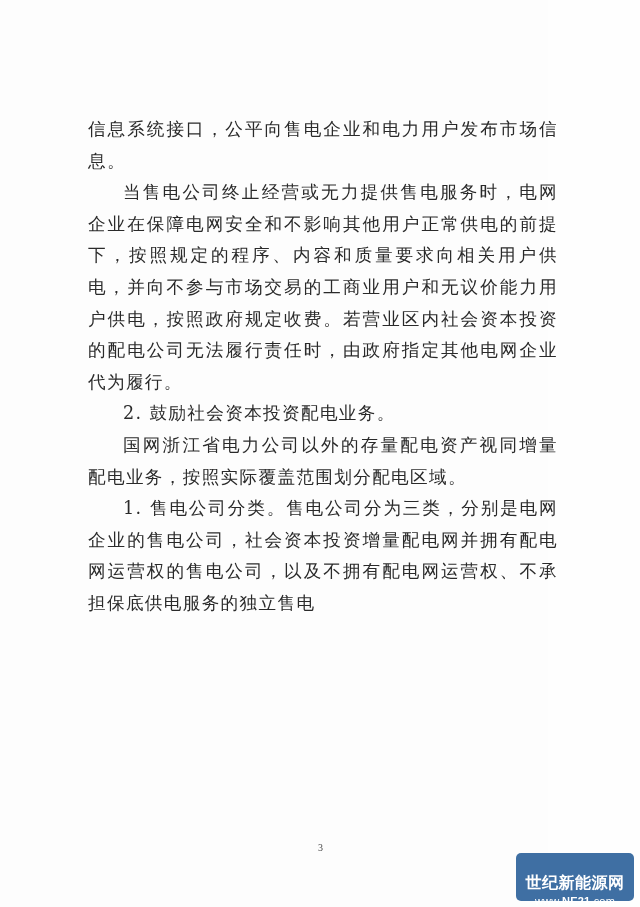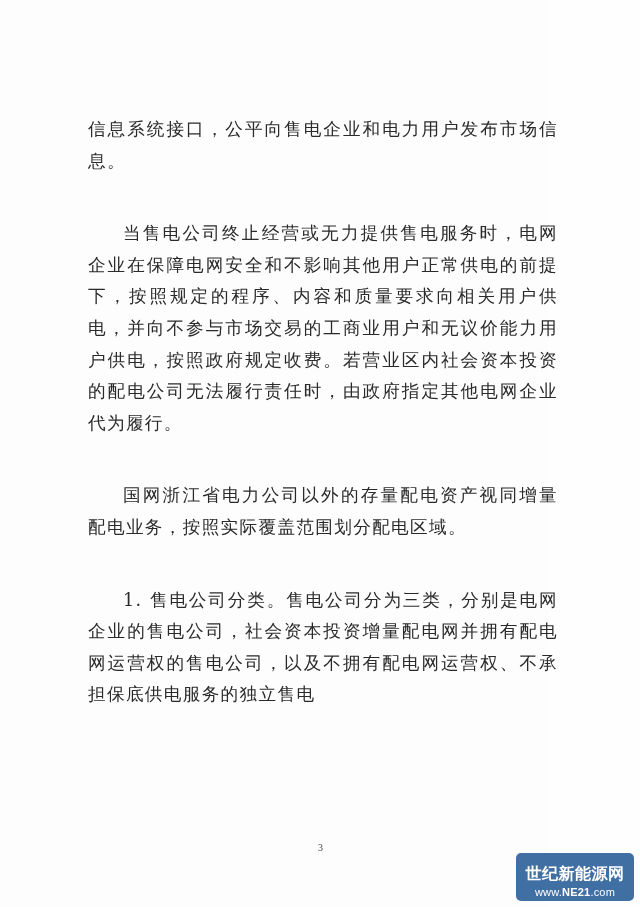--- a/index.html
+++ b/index.html
@@ -34,42 +34,41 @@
       letter-spacing: 1.35px;
     }
     .para {
       margin: 0;
       text-align: justify;
       text-align-last: left;
       word-break: break-all;
     }
     .indent {
       text-indent: 35px;
-      margin-top: 41px;
     }
     .page-number {
       position: absolute;
       left: 318px;
       top: 842px;
       font-family: "Liberation Serif", serif;
       font-size: 10px;
       color: #444444;
     }
     .watermark {
       position: absolute;
       left: 516px;
       top: 853px;
       width: 118px;
       height: 48px;
       background: #3f6fa3;
       border-radius: 5px;
       color: #ffffff;
       text-align: center;
       box-sizing: border-box;
-      padding-top: 11px;
+      padding-top: 20px;
     }
     .wm-title {
       font-family: "DejaVu Sans", sans-serif;
       font-weight: bold;
       font-size: 16px;
       line-height: 20px;
       letter-spacing: 0.5px;
       display: block;
     }
     .wm-url {
@@ -83,20 +82,21 @@
       font-weight: bold;
     }
   </style>
 </head>
 <body>
 
 <div class="page">
   <div class="doc-body">
     <p class="para">信息系统接口，公平向售电企业和电力用户发布市场信息。</p>
     <p class="para indent">当售电公司终止经营或无力提供售电服务时，电网企业在保障电网安全和不影响其他用户正常供电的前提下，按照规定的程序、内容和质量要求向相关用户供电，并向不参与市场交易的工商业用户和无议价能力用户供电，按照政府规定收费。若营业区内社会资本投资的配电公司无法履行责任时，由政府指定其他电网企业代为履行。</p>
+    <p class="para indent">2. 鼓励社会资本投资配电业务。</p>
     <p class="para indent">国网浙江省电力公司以外的存量配电资产视同增量配电业务，按照实际覆盖范围划分配电区域。</p>
     <p class="para indent">1. 售电公司分类。售电公司分为三类，分别是电网企业的售电公司，社会资本投资增量配电网并拥有配电网运营权的售电公司，以及不拥有配电网运营权、不承担保底供电服务的独立售电</p>
   </div>
 
   <div class="page-number">3</div>
 
   <div class="watermark">
     <span class="wm-title">世纪新能源网</span>
     <span class="wm-url"><span>www.</span><b>NE21</b><span>.com</span></span>
   </div>

